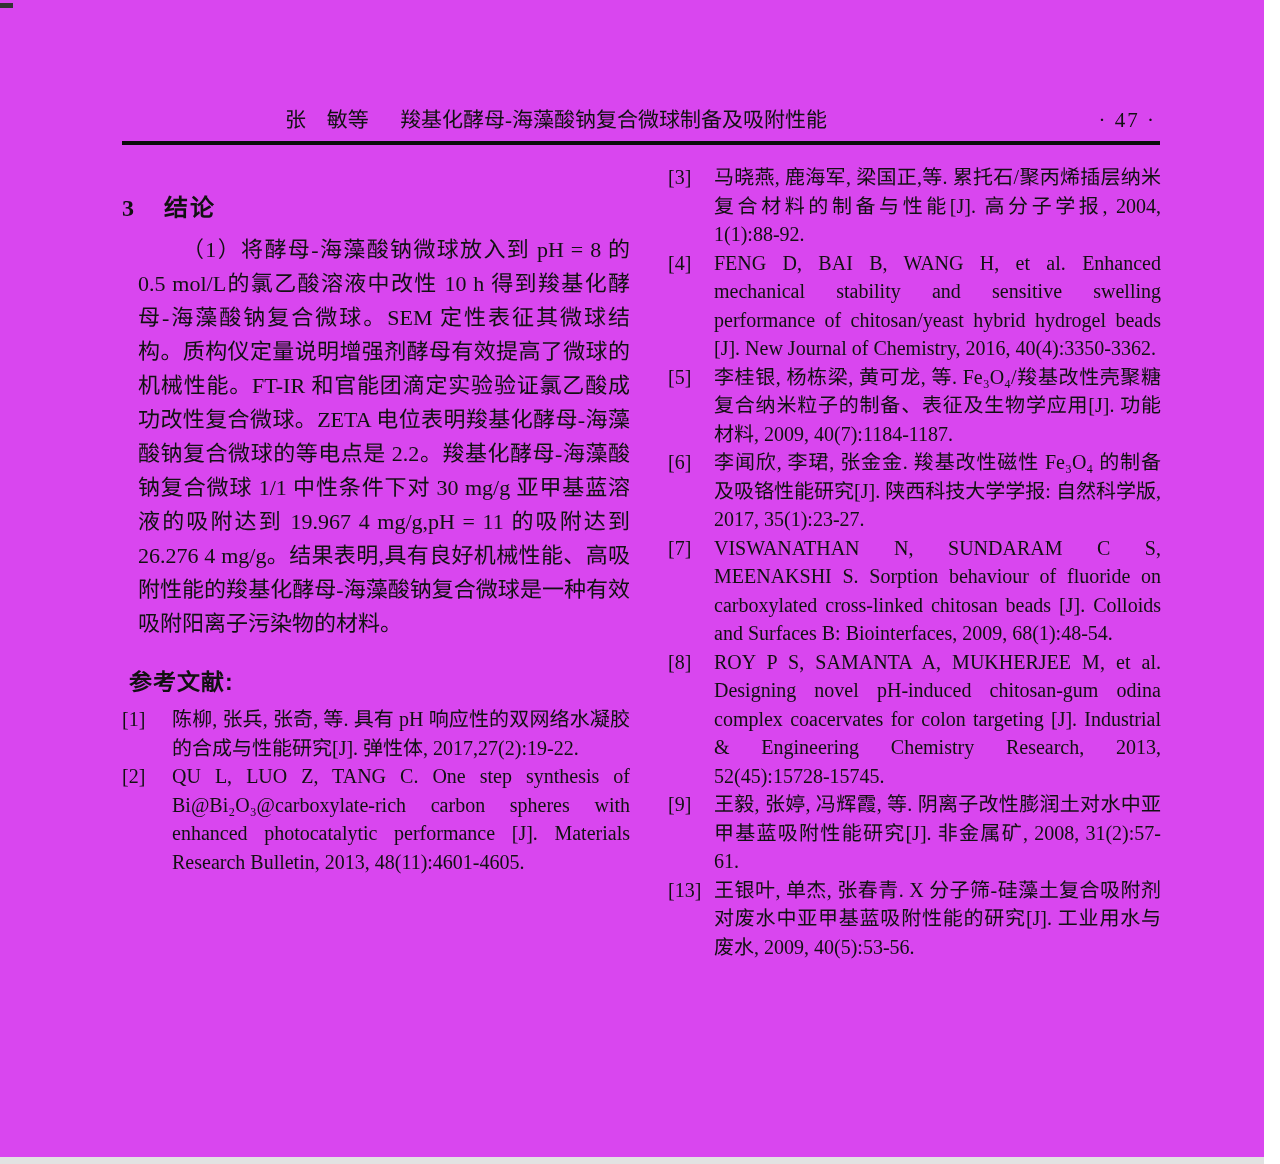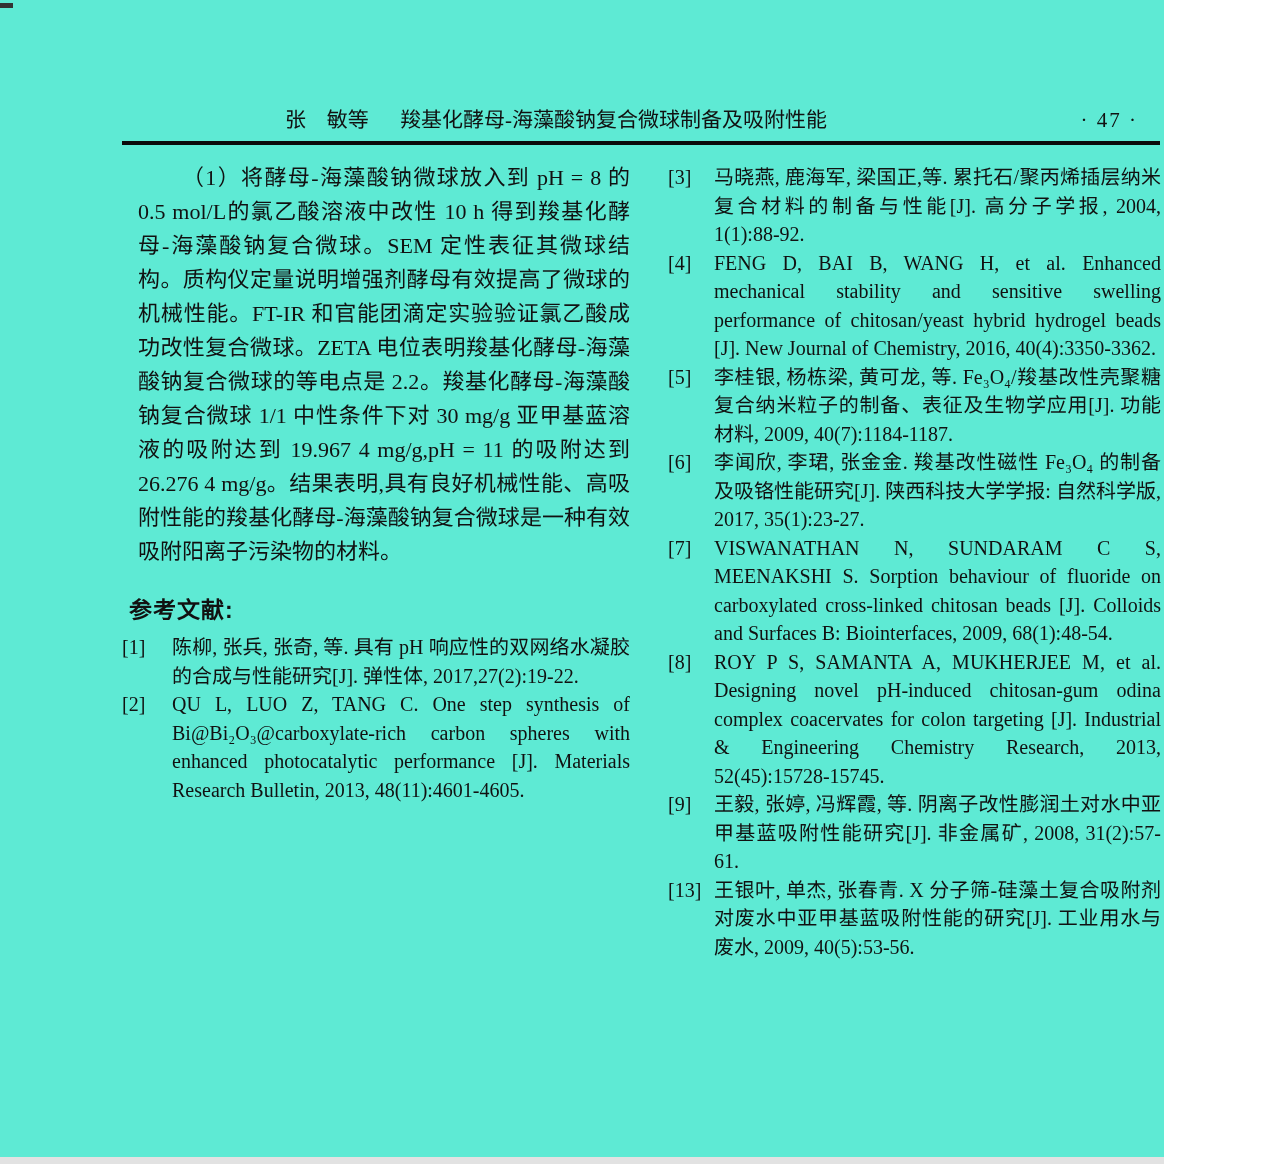--- a/index.html
+++ b/index.html
@@ -1,20 +1,20 @@
 <!DOCTYPE html>
 <html lang="zh-CN"><head>
 <meta charset="utf-8">
 <style>
   html, body { margin: 0; padding: 0; background: #ffffff; }
   .page {
     position: relative;
-    width: 1164px;
+    width: 1264px;
     height: 1164px;
-    background: #5eead4;
+    background: #d946ef;
     color: #111111;
     font-family: "Liberation Serif", "DejaVu Serif", serif;
     overflow: hidden;
   }
 
   
   .page-header {
     position: absolute;
     left: 122px;
     top: 105px;
@@ -27,21 +27,21 @@
     position: absolute;
     left: 30px;
     right: 200px;
     top: 0;
     text-align: center;
     white-space: nowrap;
   }
   .header-authors { margin-right: 26px; }
   .header-pageno {
     position: absolute;
-    right: 22px;
+    right: 4px;
     top: 0;
     letter-spacing: 2px;
     margin-left: 32px;
   }
   .header-rule {
     position: absolute;
     left: 122px;
     top: 141px;
     width: 1038px;
     height: 4px;
@@ -126,20 +126,24 @@
     <div class="header-center">
       <span class="header-authors">张　敏等</span>
       <span class="header-title">羧基化酵母-海藻酸钠复合微球制备及吸附性能</span>
     </div>
     <span class="header-pageno">· 47 ·</span>
   </div>
   <div class="header-rule"></div>
 
   <div class="col col-left">
 
+    <h2 class="section-heading">
+      <span class="section-number">3</span>
+      <span class="section-title">结论</span>
+    </h2>
 
     <p class="body-para indented">（1）将酵母-海藻酸钠微球放入到 pH = 8 的 0.5 mol/L的氯乙酸溶液中改性 10 h 得到羧基化酵母-海藻酸钠复合微球。SEM 定性表征其微球结构。质构仪定量说明增强剂酵母有效提高了微球的机械性能。FT-IR 和官能团滴定实验验证氯乙酸成功改性复合微球。ZETA 电位表明羧基化酵母-海藻酸钠复合微球的等电点是 2.2。羧基化酵母-海藻酸钠复合微球 1/1 中性条件下对 30 mg/g 亚甲基蓝溶液的吸附达到 19.967 4 mg/g,pH = 11 的吸附达到 26.276 4 mg/g。结果表明,具有良好机械性能、高吸附性能的羧基化酵母-海藻酸钠复合微球是一种有效吸附阳离子污染物的材料。</p>
 
     <h3 class="references-heading">参考文献:</h3>
 
     <div class="reference">
       <span class="ref-label">[1]</span>
       <span class="ref-text">陈柳, 张兵, 张奇, 等. 具有 pH 响应性的双网络水凝胶的合成与性能研究[J]. 弹性体, 2017,27(2):19-22.</span>
     </div>
     <div class="reference">

